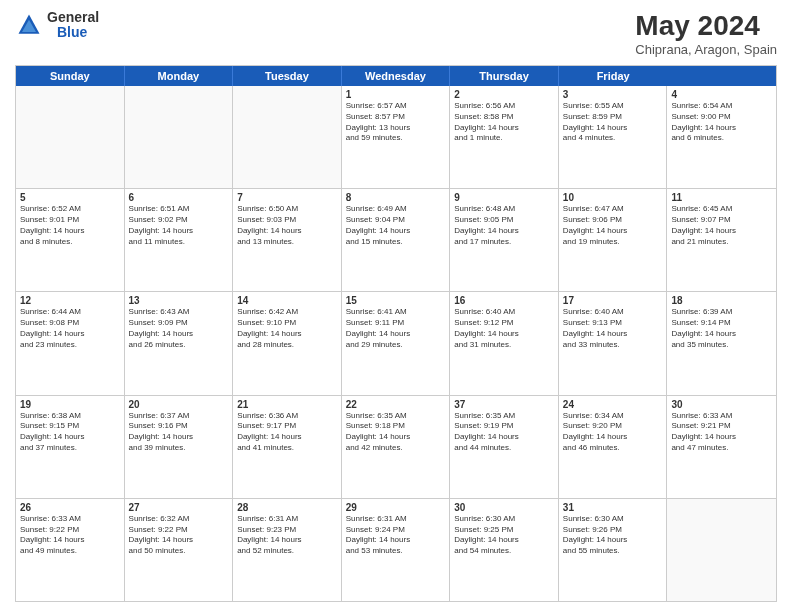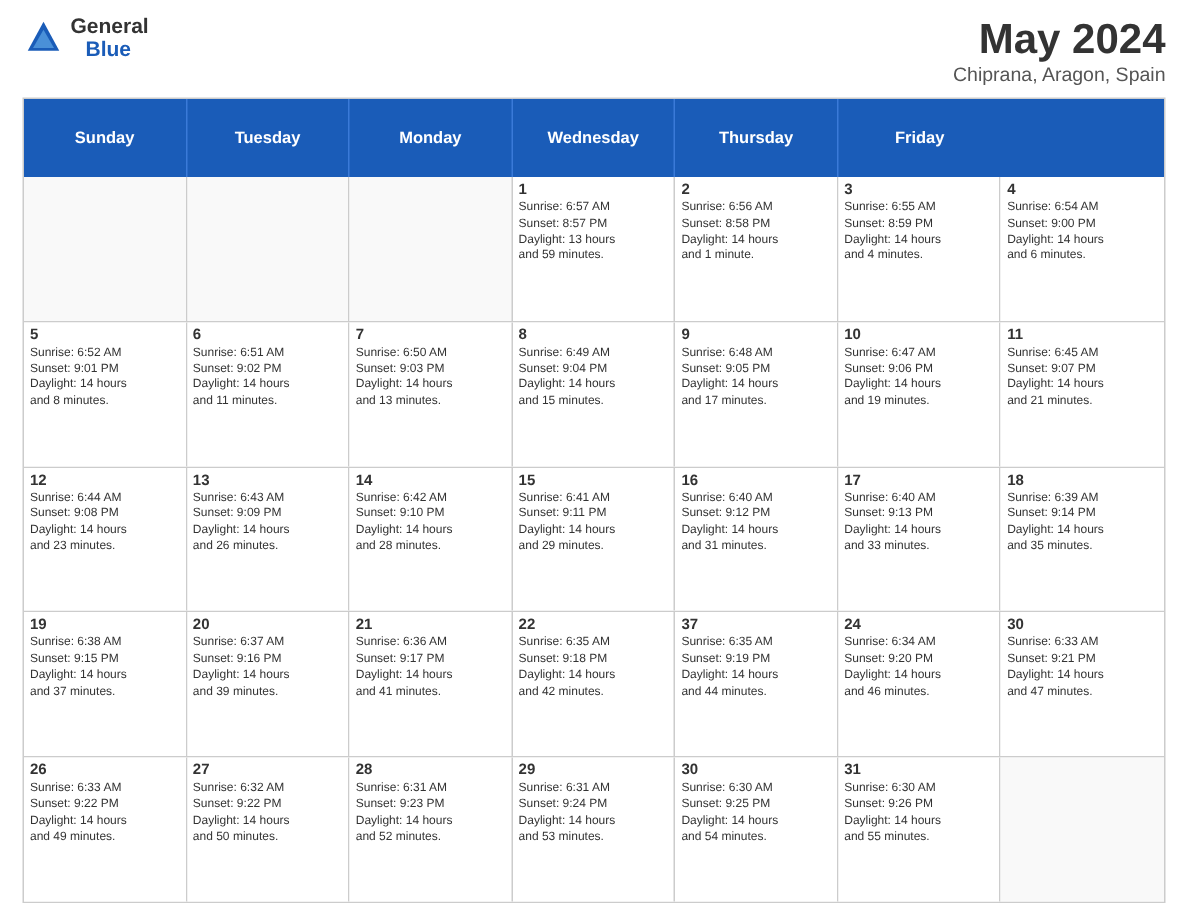--- a/index.html
+++ b/index.html
@@ -42,21 +42,20 @@
       font-size: 14px;
       font-weight: bold;
       color: #1a5cb8;
       padding-left: 10px;
     }
     .logo-icon {
       width: 28px;
       height: 28px;
     }
     .title-block {
-      text-align: right;
     }
     .main-title {
       font-size: 28px;
       font-weight: bold;
       color: #333;
     }
     .subtitle {
       font-size: 13px;
       color: #555;
     }
@@ -69,21 +68,21 @@
     .cal-header {
       display: grid;
       grid-template-columns: repeat(7, 1fr);
       background: #1a5cb8;
     }
     .cal-header-cell {
       color: #fff;
       font-size: 11px;
       font-weight: bold;
       text-align: center;
-      padding: 20px 2px;
+      padding: 4px 2px;
       border-right: 1px solid #3a7ad8;
     }
     .cal-header-cell:last-child {
       border-right: none;
     }
     .cal-body {
       flex: 1;
       display: flex;
       flex-direction: column;
     }
@@ -141,22 +140,22 @@
     </div>
     <div class="title-block">
       <div class="main-title">May 2024</div>
       <div class="subtitle">Chiprana, Aragon, Spain</div>
     </div>
   </div>
 
   <div class="calendar">
     <div class="cal-header">
       <div class="cal-header-cell">Sunday</div>
+      <div class="cal-header-cell">Monday</div>
       <div class="cal-header-cell">Tuesday</div>
-      <div class="cal-header-cell">Monday</div>
       <div class="cal-header-cell">Wednesday</div>
       <div class="cal-header-cell">Thursday</div>
       <div class="cal-header-cell">Friday</div>
     </div>
     <div class="cal-body" id="cal-body">
     <div class="cal-row">
           <div class="cal-cell empty"></div>
           <div class="cal-cell empty"></div>
           <div class="cal-cell empty"></div>
           <div class="cal-cell">

